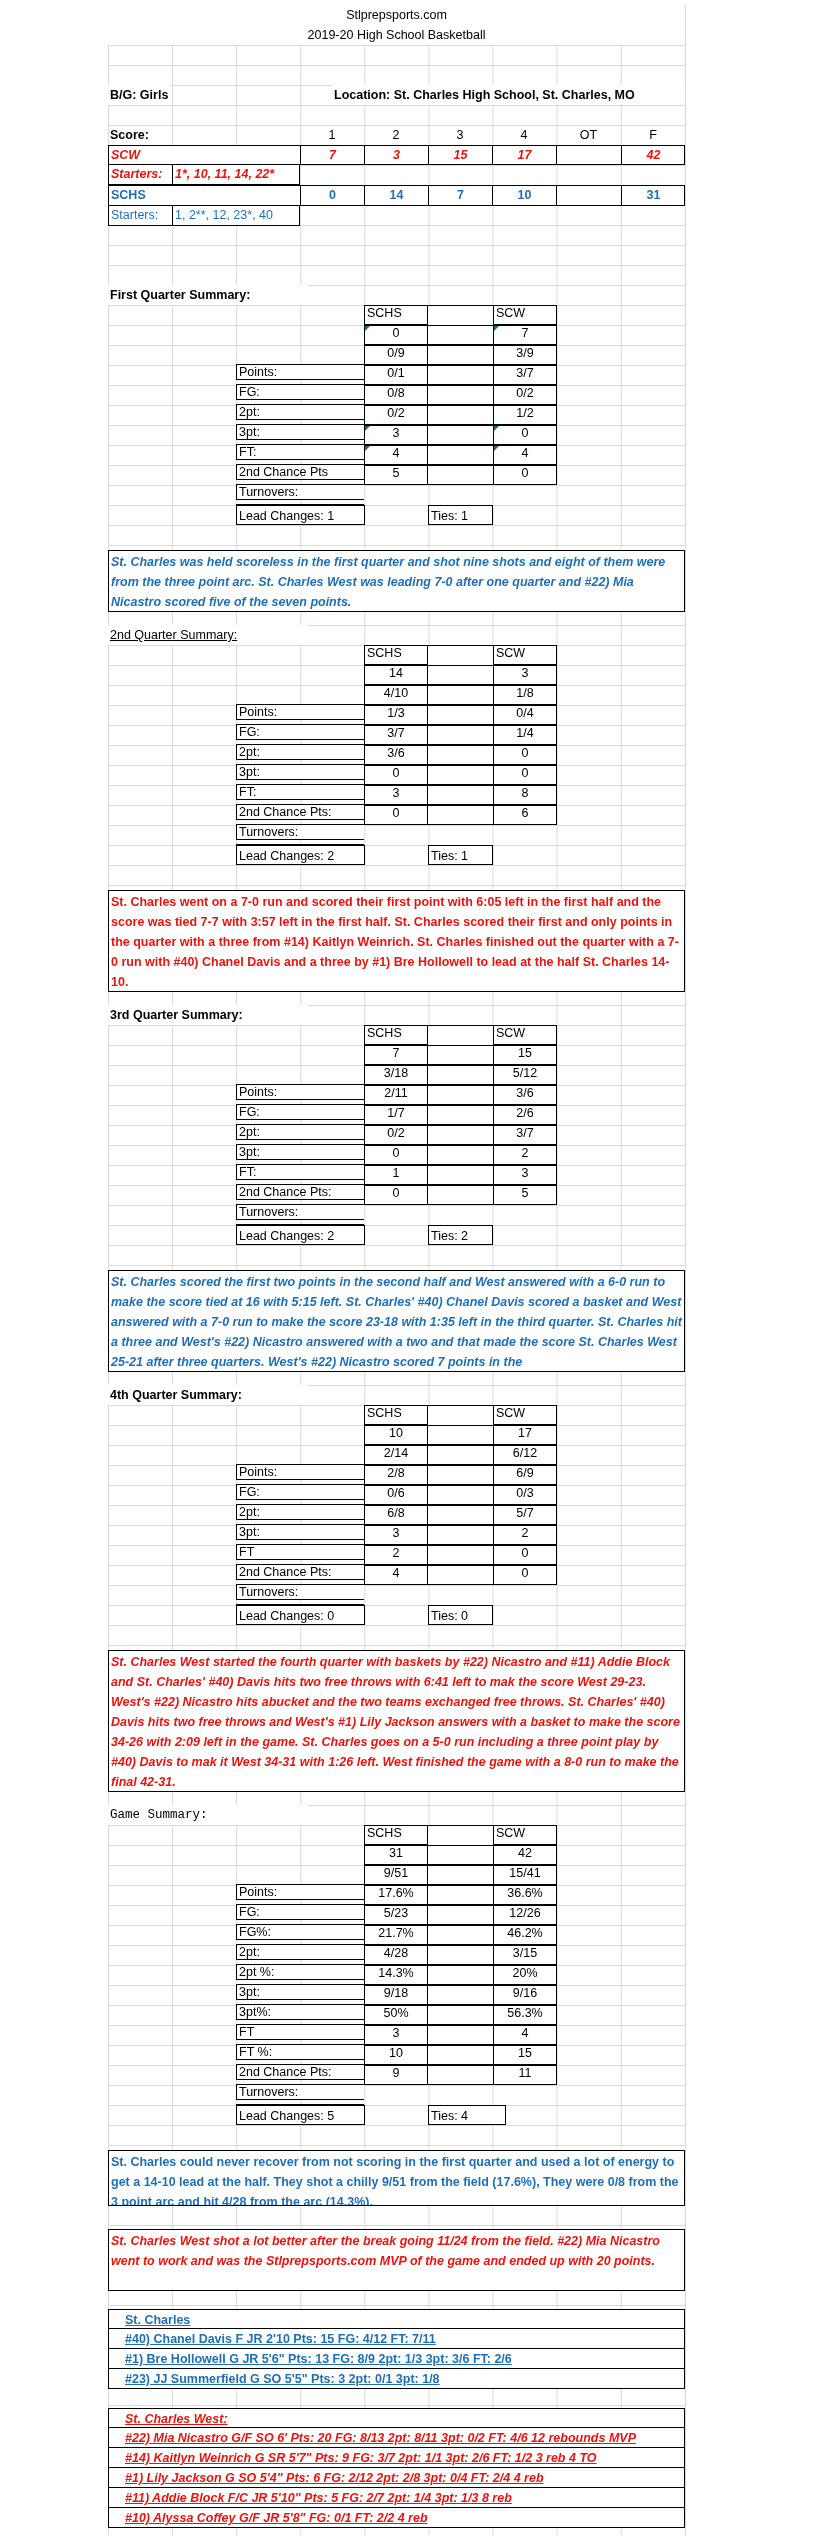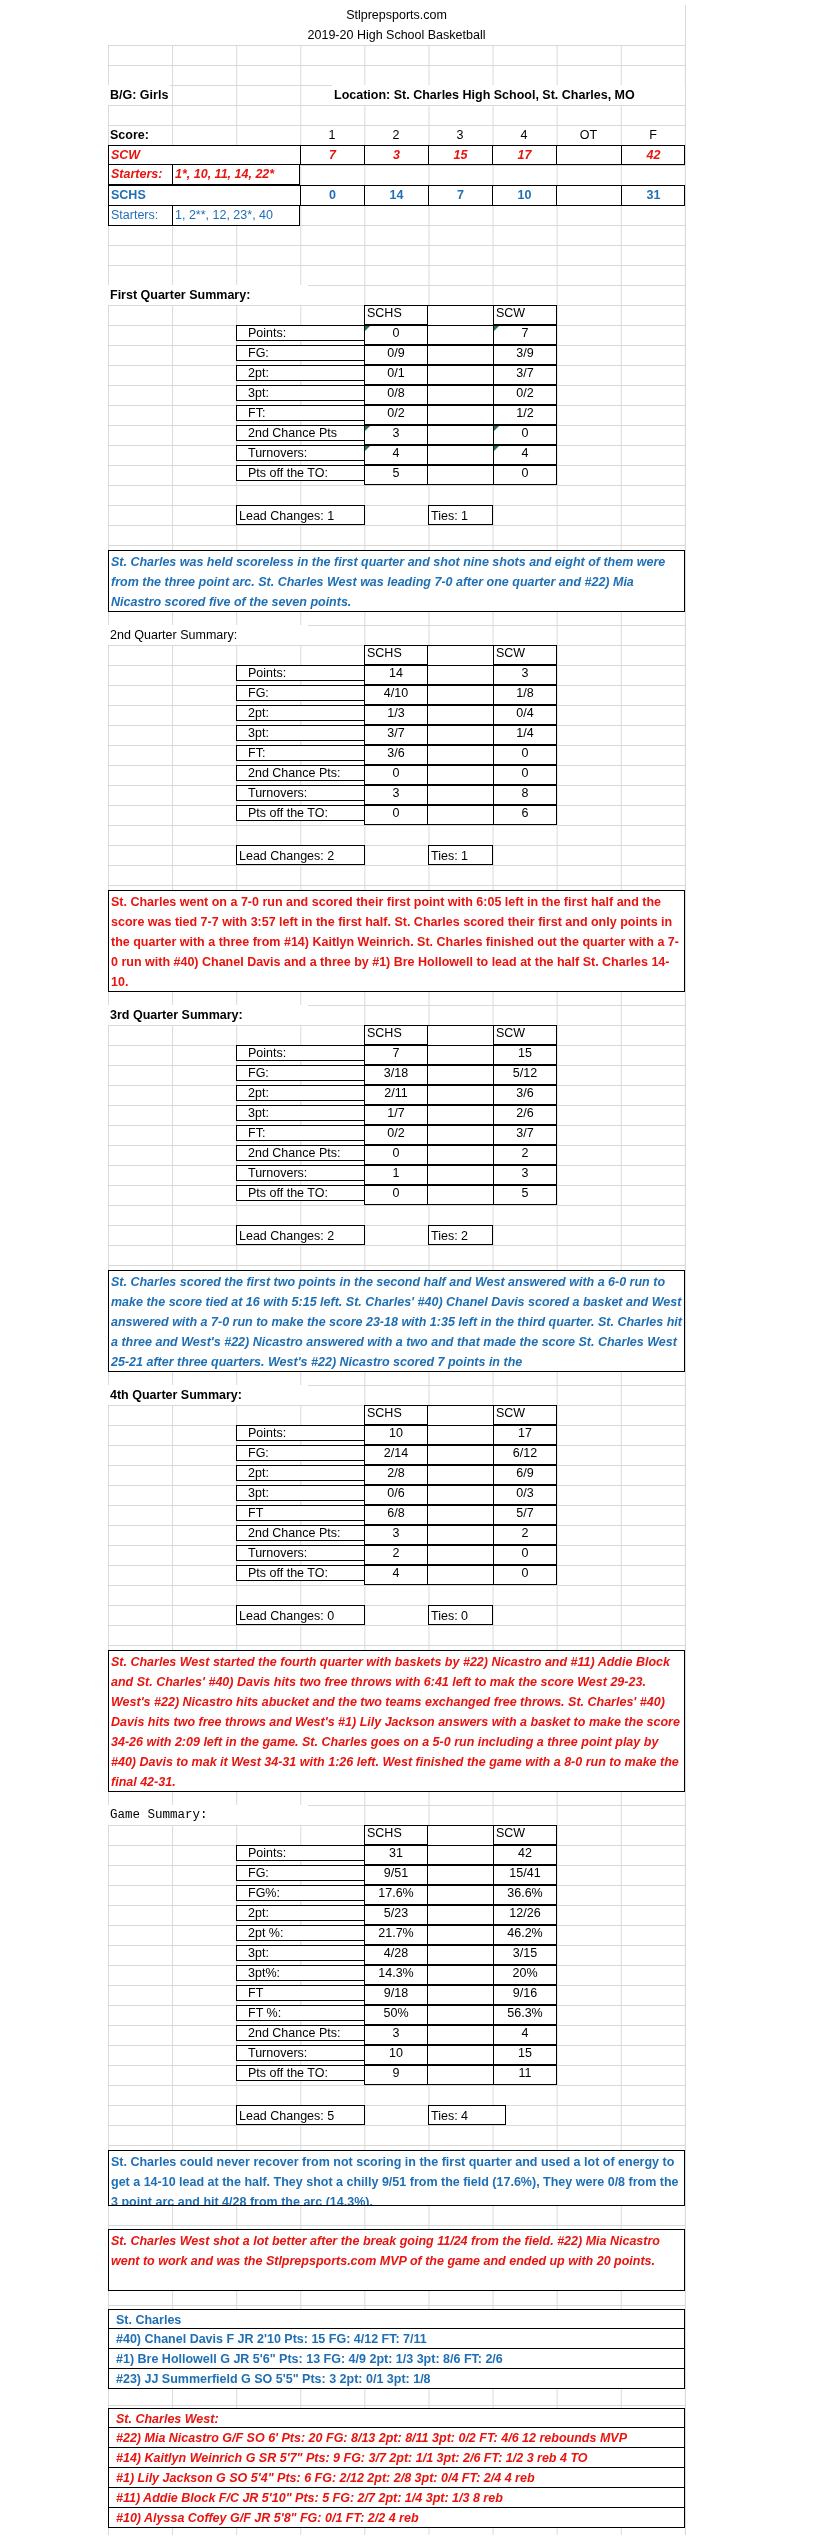--- a/index.html
+++ b/index.html
@@ -13,31 +13,31 @@
            border-right: 1px solid #d9d9d9; }
   .row { position: relative; height: 20px; line-height: 20px; }
   .cell { position: absolute; top: 0; height: 20px; line-height: 20px; white-space: nowrap; overflow: visible; padding: 0 2px; box-sizing: border-box; }
   .center { text-align: center; }
   .bold { font-weight: bold; }
   .red { color: #e8140f; font-style: italic; font-weight: bold; }
   .blue { color: #1f6fb5; font-weight: bold; }
   .boxed { border: 1px solid #000; background: #fff; }
   .full { left: 0; width: 577px; text-align: center; background: #fff; }
   .stat { position: absolute; left: 128px; width: 321px; }
-  .stat .lab { position: absolute; left: 0; width: 128px; height: 16px; border: 1px solid #000; border-right: none; padding-left: 11px; box-sizing: border-box; background:#fff;}
+  .stat .lab { position: absolute; left: 0; width: 128px; height: 16px; border: 1px solid #000; border-right: none; padding-left: 2px; box-sizing: border-box; background:#fff;margin-top:39px;}
   .stat .v1 { position: absolute; left: 128px; width: 64px; height: 20px; border: 1px solid #000; text-align: center; box-sizing: border-box; background:#fff;}
   .stat .gap { position: absolute; left: 192px; width: 65px; height: 20px; border-top: 1px solid #000; border-bottom: 1px solid #000; box-sizing: border-box; background:#fff;}
   .stat .v2 { position: absolute; left: 257px; width: 64px; height: 20px; border: 1px solid #000; text-align: center; box-sizing: border-box; background:#fff;}
   .stat.head .lab { border: none; background: transparent; }
   .stat.head .v1 { text-align: left; padding-left: 2px; }
   .stat.head .v2 { text-align: left; padding-left: 2px; }
   .stat.head .gap { border-bottom: none; }
   .para { position: absolute; left: 0; width: 577px; border: 1px solid #000; background: #fff; box-sizing: border-box;
           padding: 1px 2px; line-height: 20px; font-size: 12.5px; }
-  .line { position: absolute; left: 0; width: 577px; height: 20px; line-height: 20px; border: 1px solid #000; border-top: none; background: #fff; box-sizing: border-box; padding-left: 7px; white-space: nowrap; }
+  .line { position: absolute; left: 0; width: 577px; height: 20px; line-height: 20px; border: 1px solid #000; border-top: none; background: #fff; box-sizing: border-box; padding-left: 16px; white-space: nowrap; text-decoration: underline; }
   .line.first { border-top: 1px solid #000; }
   .tri { position: absolute; left: 0; top: 0; width: 0; height: 0; border-top: 5px solid #217346; border-right: 5px solid transparent; }
 </style>
 </head>
 <body>
 
 <div class="sheet" style="height:2530px;">
 
   <div class="row" style="position:absolute;top:0;left:0;width:577px;">
     <div class="cell full">Stlprepsports.com</div>
@@ -145,21 +145,21 @@
         <div class="lab">Pts off the TO:</div>
         <div class="v1">5</div>
         <div class="gap"></div>
         <div class="v2">0</div>
       </div>
       <div class="cell boxed" style="left: 128px; width: 129px; top: 220px;">Lead Changes: 1</div>
       <div class="cell boxed" style="left: 320px; width: 65px; top: 220px;">Ties: 1</div>
     </div>
     <div class="para blue" style="top: 545px; height: 62px; overflow: hidden; font-style: italic;">St. Charles was held scoreless in the first quarter and shot nine shots and eight of them were from the three point arc. St. Charles West was leading 7-0 after one quarter and #22) Mia Nicastro scored five of the seven points.</div>
     <div style="position: absolute; left: 0px; width: 577px; top: 620px;">
-      <div class="cell" style="left: 0px; top: 0px; width: 200px; background: rgb(255, 255, 255);">2nd Quarter Summary:</div>
+      <div class="cell" style="left: 0px; top: 0px; width: 200px; background: rgb(255, 255, 255); text-decoration: underline;">2nd Quarter Summary:</div>
       <div class="stat head" style="top: 20px;">
         <div class="lab"></div>
         <div class="v1">SCHS</div>
         <div class="gap"></div>
         <div class="v2">SCW</div>
       </div>
       <div class="stat" style="top: 40px;">
         <div class="lab">Points:</div>
         <div class="v1">14</div>
         <div class="gap"></div>
@@ -411,21 +411,21 @@
         <div class="gap"></div>
         <div class="v2">11</div>
       </div>
       <div class="cell boxed" style="left: 128px; width: 129px; top: 300px;">Lead Changes: 5</div>
       <div class="cell boxed" style="left: 320px; width: 78px; top: 300px;">Ties: 4</div>
     </div>
     <div class="para blue" style="top: 2145px; height: 56px; overflow: hidden; font-style: normal;">St. Charles could never recover from not scoring in the first quarter and used a lot of energy to get a 14-10 lead at the half. They shot a chilly 9/51 from the field (17.6%), They were 0/8 from the 3 point arc and hit 4/28 from the arc (14.3%).</div>
     <div class="para red" style="top: 2224px; height: 62px; overflow: hidden;">St. Charles West shot a lot better after the break going 11/24 from the field. #22) Mia Nicastro went to work and was the Stlprepsports.com MVP of the game and ended up with 20 points.</div>
     <div class="line first blue" style="top: 2304px;">St. Charles</div>
     <div class="line blue" style="top: 2324px;">#40) Chanel Davis  F  JR  2'10  Pts: 15  FG: 4/12  FT: 7/11</div>
-    <div class="line blue" style="top: 2344px;">#1) Bre Hollowell  G  JR  5'6"  Pts: 13  FG: 4/9  2pt: 1/3  3pt: 8/6  FT: 2/6</div>
+    <div class="line blue" style="top: 2344px;">#1) Bre Hollowell  G  JR  5'6"  Pts: 13  FG: 8/9  2pt: 1/3  3pt: 3/6  FT: 2/6</div>
     <div class="line blue" style="top: 2364px;">#23) JJ Summerfield  G  SO  5'5"  Pts: 3  2pt: 0/1  3pt: 1/8</div>
     <div class="line first red" style="top: 2403px;">St. Charles West:</div>
     <div class="line red" style="top: 2423px;">#22) Mia Nicastro  G/F  SO  6'  Pts: 20  FG: 8/13  2pt: 8/11  3pt: 0/2  FT: 4/6  12 rebounds MVP</div>
     <div class="line red" style="top: 2443px;">#14) Kaitlyn Weinrich  G  SR  5'7"  Pts: 9  FG: 3/7  2pt: 1/1  3pt: 2/6  FT: 1/2  3 reb  4 TO</div>
     <div class="line red" style="top: 2463px;">#1) Lily Jackson  G  SO  5'4"  Pts: 6  FG: 2/12  2pt: 2/8  3pt: 0/4  FT: 2/4  4 reb</div>
     <div class="line red" style="top: 2483px;">#11) Addie Block  F/C  JR  5'10"  Pts: 5  FG: 2/7  2pt: 1/4  3pt: 1/3  8 reb</div>
     <div class="line red" style="top: 2503px;">#10) Alyssa Coffey  G/F  JR  5'8"  FG: 0/1  FT: 2/2  4 reb</div>
   </div>
 
 </body></html>

